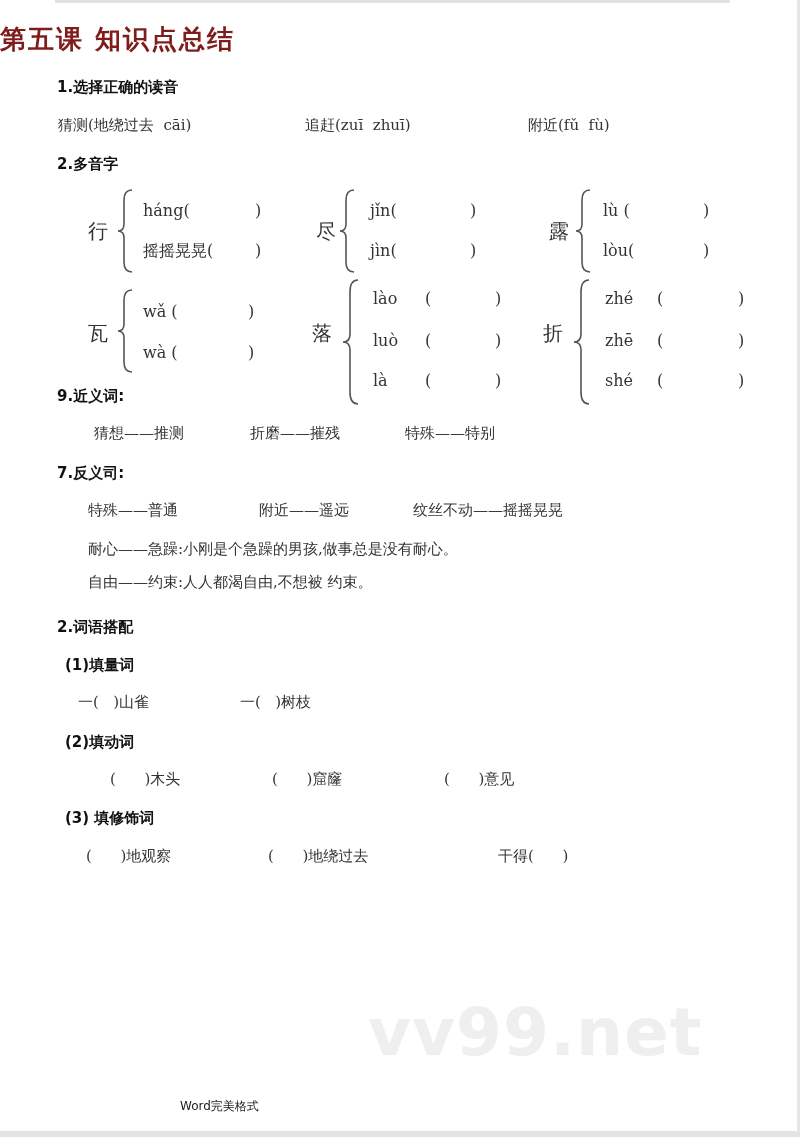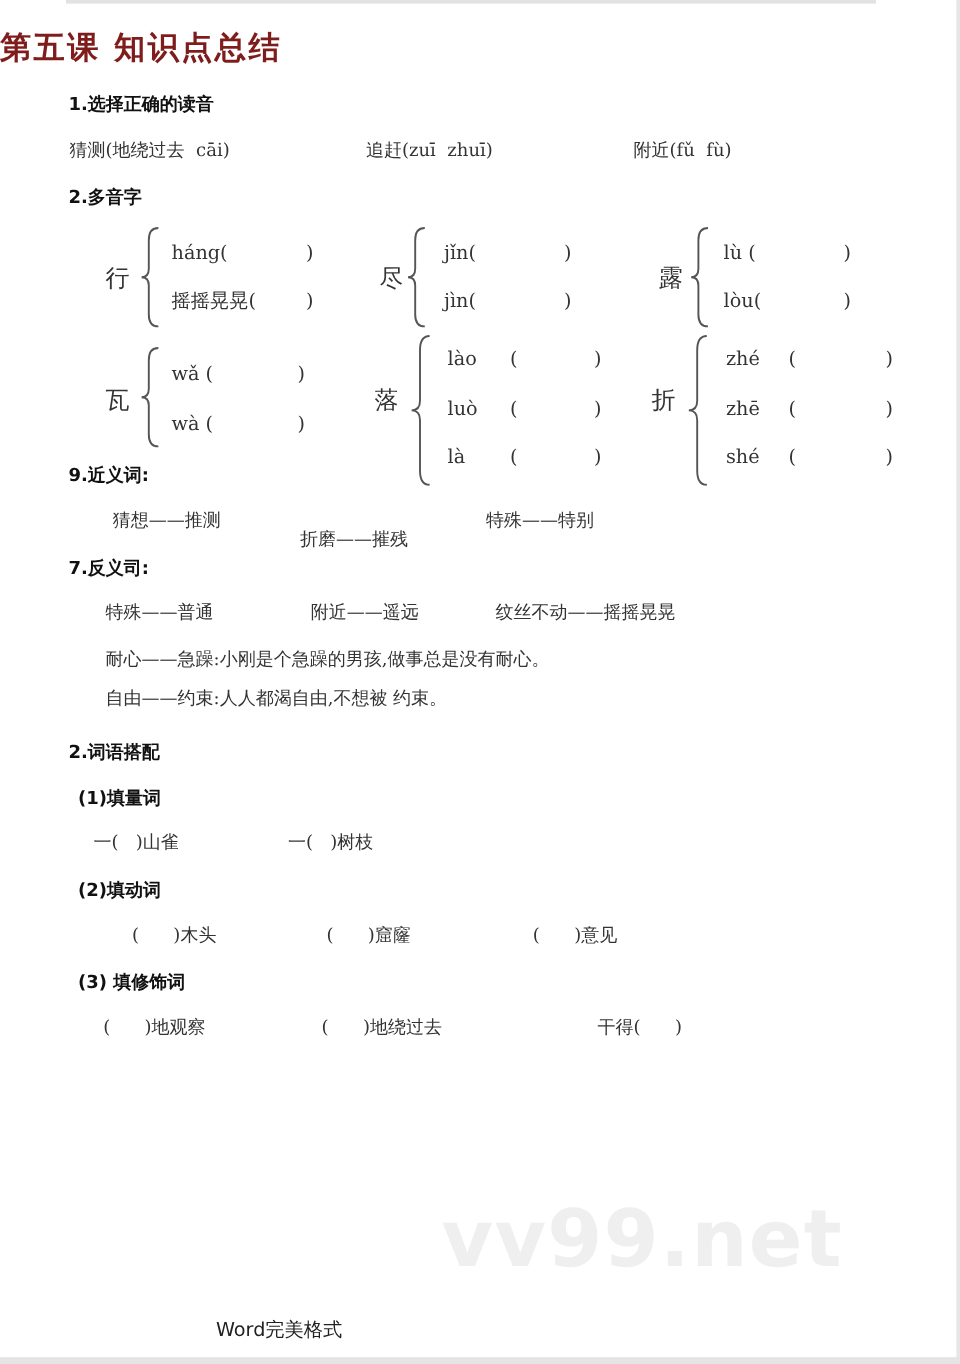--- a/index.html
+++ b/index.html
@@ -24,21 +24,21 @@
     }
     .line { position: absolute; font-size: 15px; color: #333; white-space: pre; }
     .row { position: absolute; font-size: 15px; color: #333; white-space: pre; }
     .poly-char { position: absolute; font-size: 20px; color: #333; }
     .reading { position: absolute; font-size: 16px; color: #333; white-space: pre; }
     .paren-l, .paren-r { position: absolute; font-size: 16px; color: #333; }
     .watermark {
       position: absolute; left: 368px; top: 994px; font-family: "DejaVu Sans", sans-serif; font-weight: bold;
       font-size: 66px; color: #efefef; letter-spacing: 1px;
     }
-    .footer { position: absolute; left: 180px; top: 1098px; font-family: "DejaVu Sans", sans-serif; font-size: 16px; color: #222; }
+    .footer { position: absolute; left: 180px; top: 1098px; font-family: "DejaVu Sans", sans-serif; font-size: 12px; color: #222; }
   </style>
 </head>
 <body>
 
 <div class="top-rule"></div>
 <div class="right-edge"></div>
 
 <div class="title">第五课 知识点总结</div>
 
 <div class="heading" style="top:78px">1.选择正确的读音</div>
@@ -119,21 +119,21 @@
   <div class="reading" style="left:605px; top:331px">zhē</div>
   <div class="paren-l" style="left:657px; top:331px">(</div>
   <div class="paren-r" style="left:738px; top:331px">)</div>
   <div class="reading" style="left:605px; top:371px">shé</div>
   <div class="paren-l" style="left:657px; top:371px">(</div>
   <div class="paren-r" style="left:738px; top:371px">)</div>
 </div>
 
 <div class="heading" style="top:387px">9.近义词:</div>
 <div class="row" style="left:94px; top:424px">猜想——推测</div>
-<div class="row" style="left:250px; top:440px">折磨——摧残</div>
+<div class="row" style="left:250px; top:424px">折磨——摧残</div>
 <div class="row" style="left:405px; top:424px">特殊——特别</div>
 
 <div class="heading" style="top:464px">7.反义司:</div>
 <div class="row" style="left:88px; top:501px">特殊——普通</div>
 <div class="row" style="left:259px; top:501px">附近——遥远</div>
 <div class="row" style="left:413px; top:501px">纹丝不动——摇摇晃晃</div>
 <div class="row" style="left:88px; top:540px">耐心——急躁:小刚是个急躁的男孩,做事总是没有耐心。</div>
 <div class="row" style="left:88px; top:573px">自由——约束:人人都渴自由,不想被 约束。</div>
 
 <div class="heading" style="top:618px">2.词语搭配</div>

